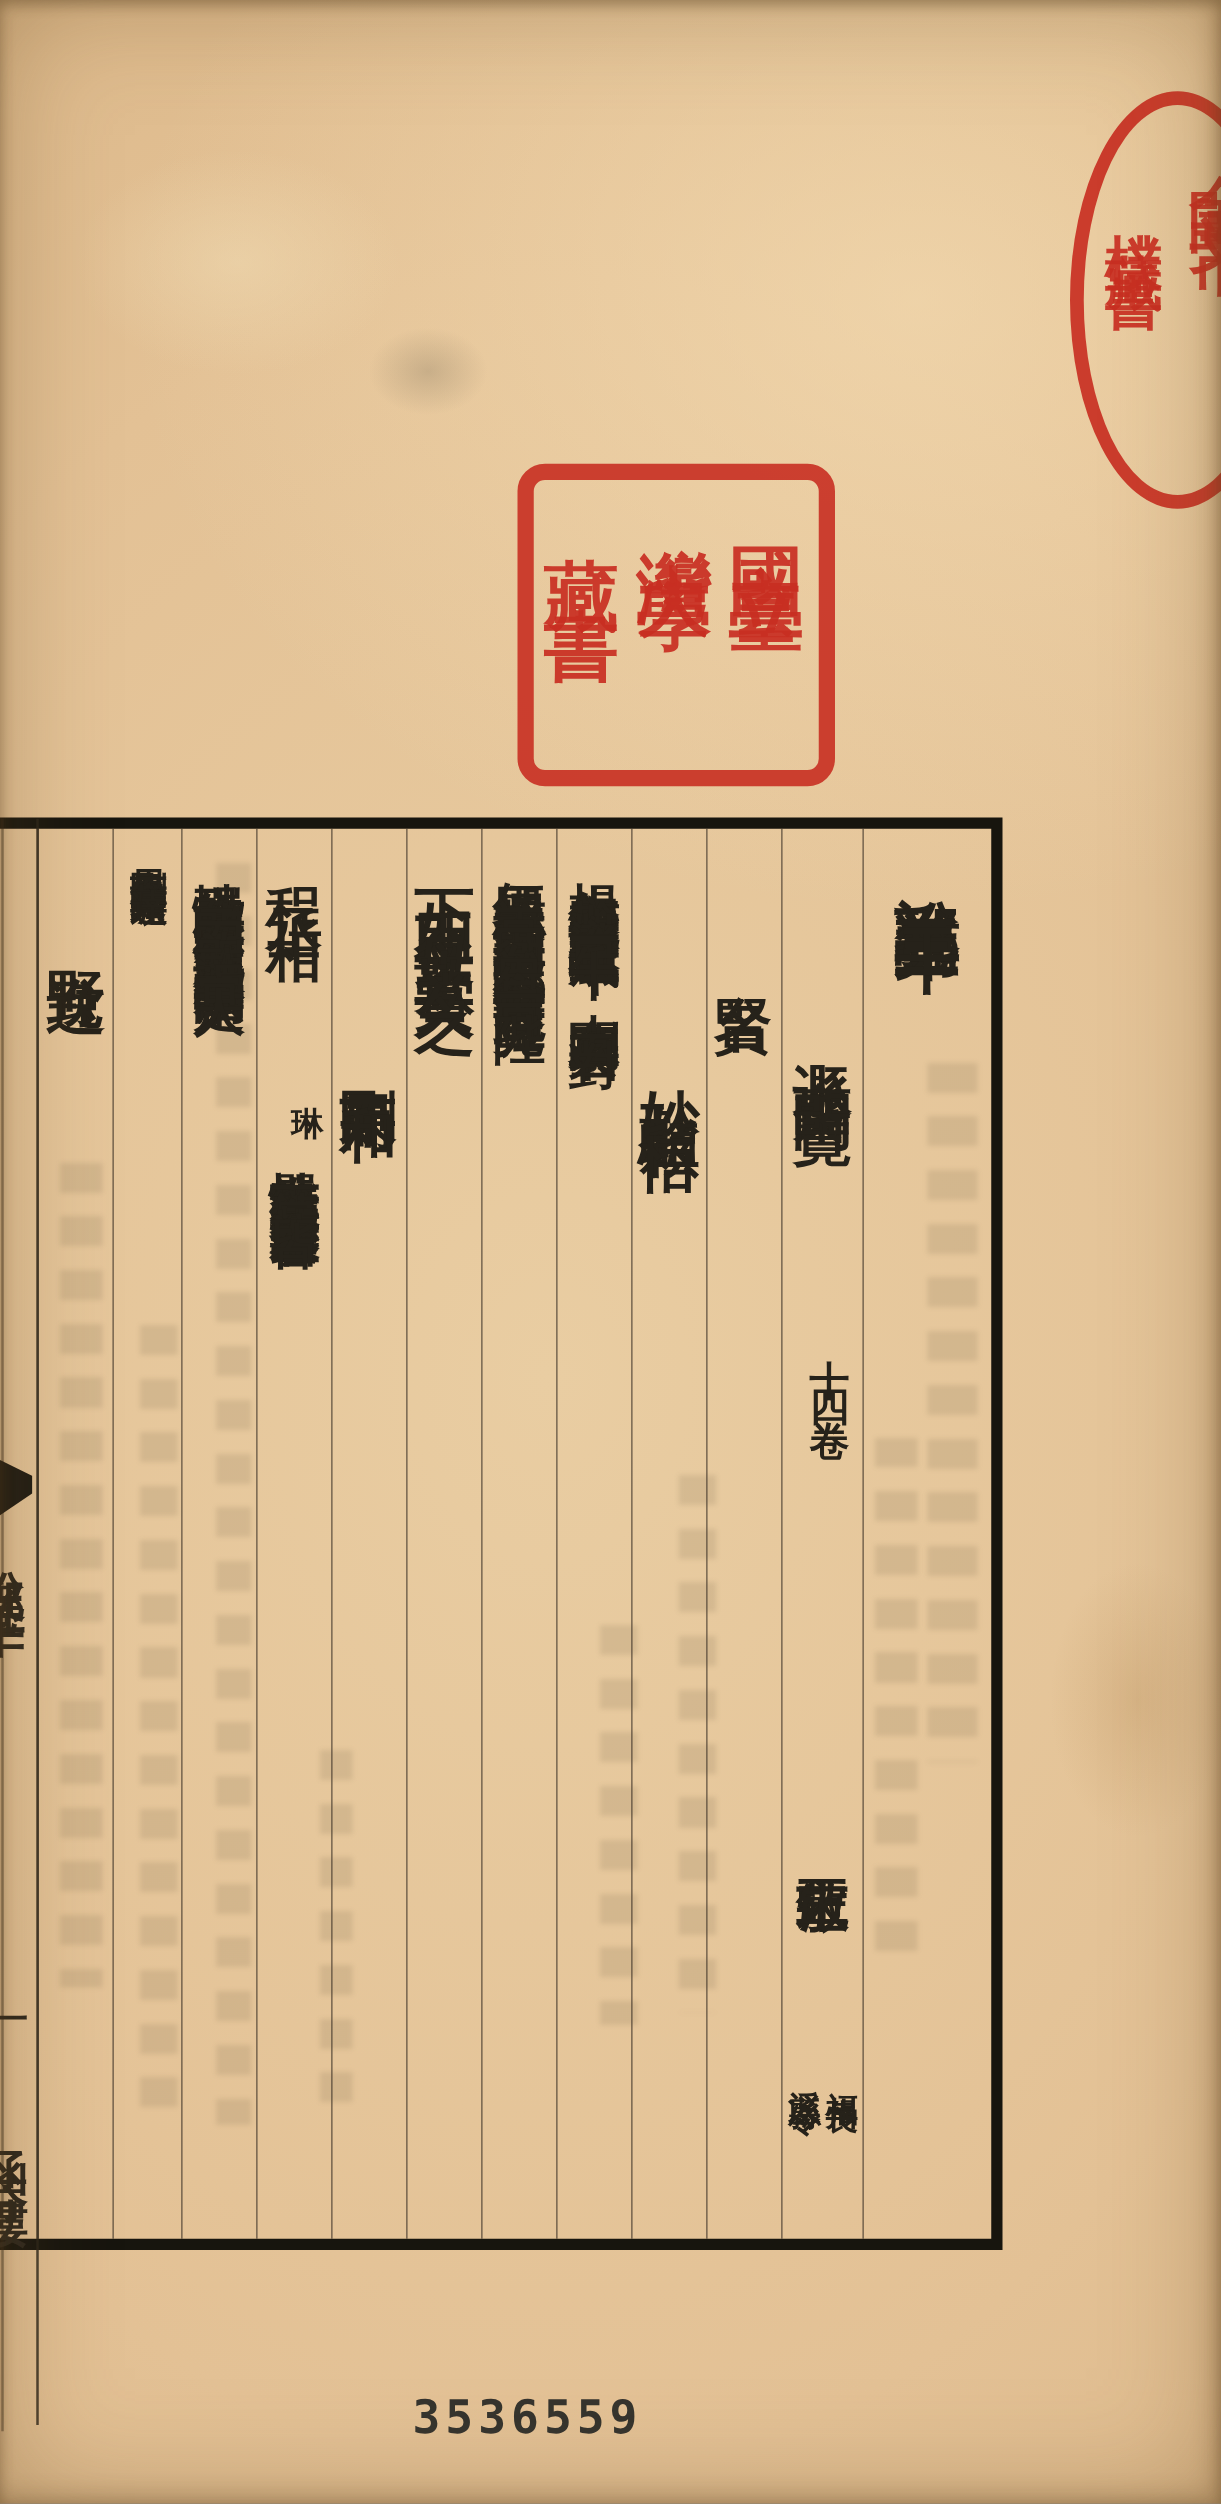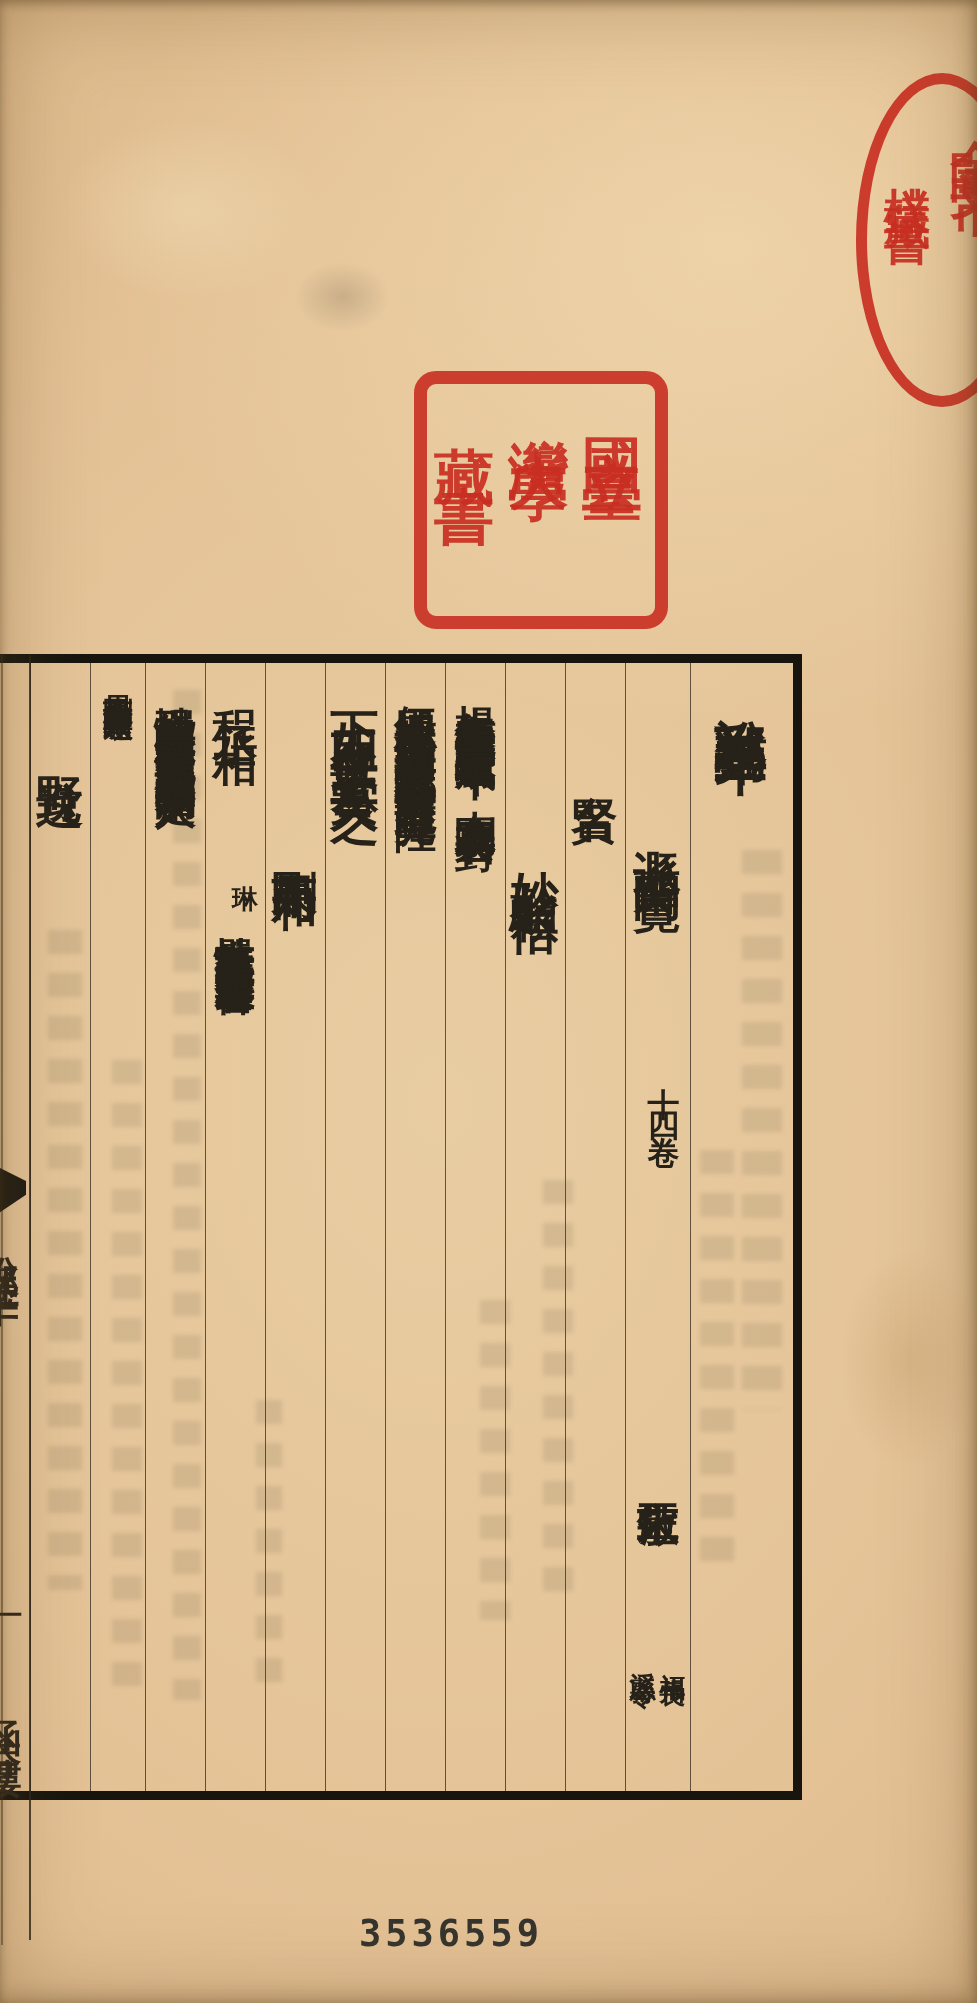--- a/index.html
+++ b/index.html
@@ -42,21 +42,21 @@
 
   
   .sliver-line{position:absolute;background:rgba(42,35,25,.82);}
   .sliver-text{position:absolute;writing-mode:vertical-rl;text-orientation:upright;line-height:1;
     color:#2b261d;font-weight:bold;}
   .fishtail{position:absolute;left:0;top:1168px;width:26px;height:46px;background:#1d1a13;
     clip-path:polygon(0 0,100% 28%,100% 58%,0 96%);}
 
   
   .stamp{position:absolute;left:330px;top:1912px;font-family:"DejaVu Sans Mono","Liberation Mono",monospace;
-    font-size:37px;font-weight:bold;letter-spacing:4px;color:#35342e;margin-left:29px;}
+    font-size:37px;font-weight:bold;letter-spacing:4px;color:#35342e;}
 </style>
 </head>
 <body>
 
 <div id="page">
 
   <div class="stain" style="left:295px;top:262px;width:95px;height:70px;background:radial-gradient(closest-side,rgba(150,132,104,.38),rgba(150,132,104,0));"></div>
   <div class="stain" style="left:840px;top:1250px;width:140px;height:220px;background:radial-gradient(closest-side,rgba(168,124,70,.22),rgba(168,124,70,0));"></div>
   <div class="stain" style="left:60px;top:120px;width:260px;height:180px;background:radial-gradient(closest-side,rgba(240,220,180,.5),rgba(240,220,180,0));"></div>
 

